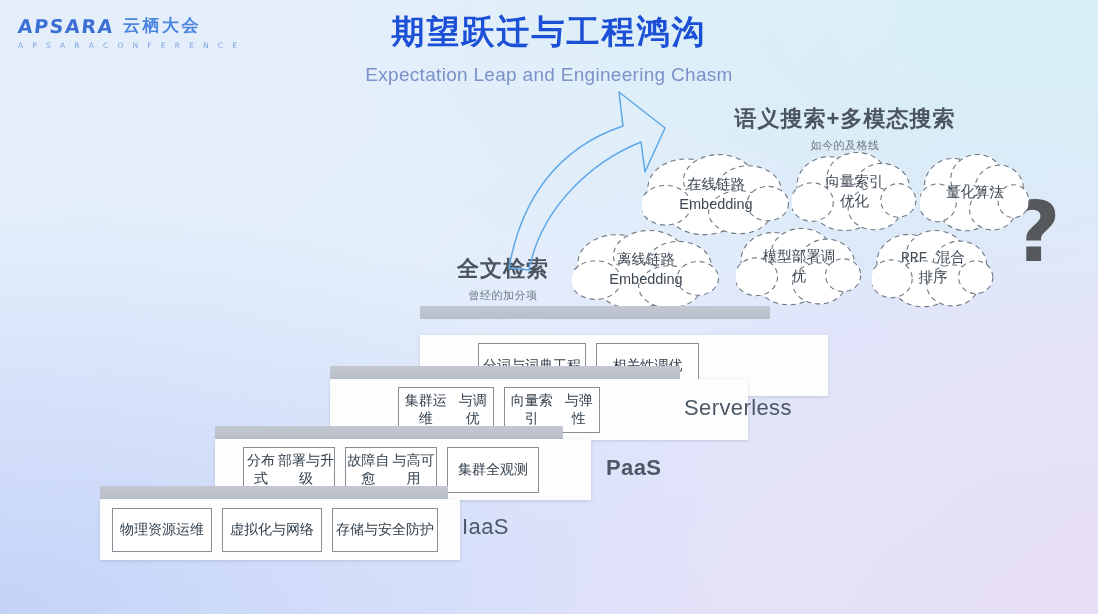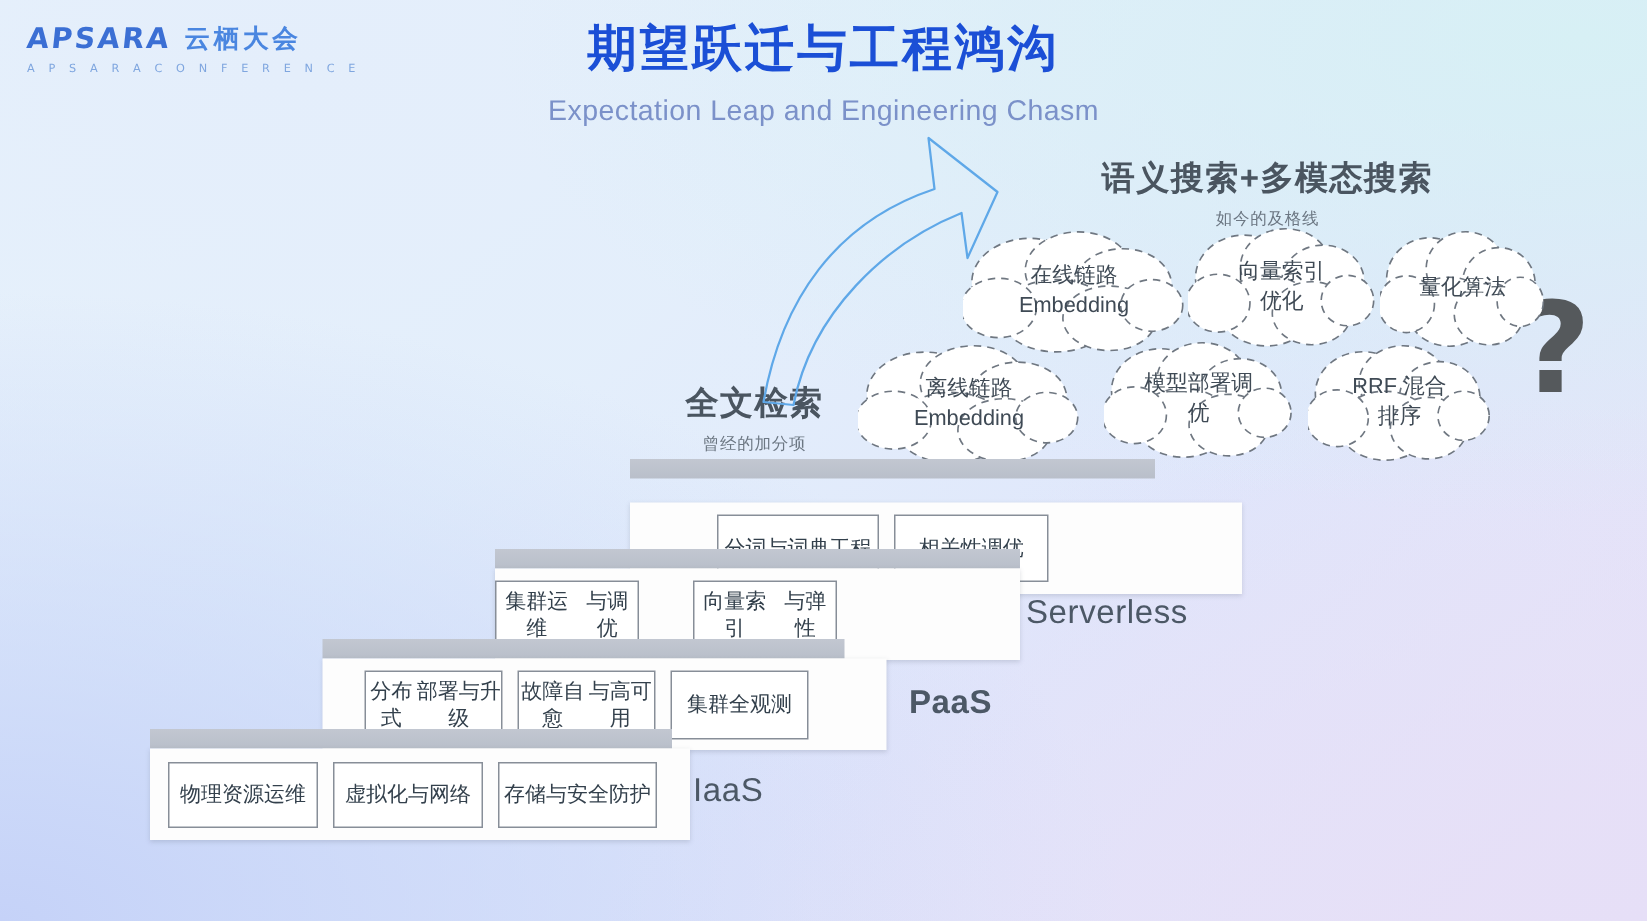--- a/index.html
+++ b/index.html
@@ -198,21 +198,21 @@
             <ellipse cx="83.2" cy="57.4" rx="26.5" ry="20.5" fill="#ffffff" stroke="#6f7781" stroke-width="1.1" stroke-dasharray="5 4"></ellipse>
             <ellipse cx="20.2" cy="50.8" rx="21.4" ry="18.9" fill="#ffffff" stroke="#6f7781" stroke-width="1.1" stroke-dasharray="5 4"></ellipse>
             <ellipse cx="107.1" cy="49.2" rx="17.6" ry="16.4" fill="#ffffff" stroke="#6f7781" stroke-width="1.1" stroke-dasharray="5 4"></ellipse>
           </g>
         </svg>
         <div class="txt">
           <div>模型部署调</div>
           <div>优</div>
         </div>
       </div>
-      <div class="cloud" style="left: 872px; top: 228px; width: 122px; height: 82px;">
+      <div class="cloud" style="left: 872px; top: 228px; width: 122px; height: 82px; font-family: Liberation Mono, monospace;">
         <svg width="122" height="82" viewBox="0 0 122 82">
           <g>
             <ellipse cx="36.6" cy="34.4" rx="31.7" ry="27.9" fill="#ffffff" stroke="#6f7781" stroke-width="1.1" stroke-dasharray="5 4"></ellipse>
             <ellipse cx="63.4" cy="27.1" rx="29.3" ry="24.6" fill="#ffffff" stroke="#6f7781" stroke-width="1.1" stroke-dasharray="5 4"></ellipse>
             <ellipse cx="87.8" cy="36.9" rx="26.8" ry="23.8" fill="#ffffff" stroke="#6f7781" stroke-width="1.1" stroke-dasharray="5 4"></ellipse>
             <ellipse cx="51.2" cy="55.8" rx="30.5" ry="23.0" fill="#ffffff" stroke="#6f7781" stroke-width="1.1" stroke-dasharray="5 4"></ellipse>
             <ellipse cx="80.5" cy="57.4" rx="25.6" ry="20.5" fill="#ffffff" stroke="#6f7781" stroke-width="1.1" stroke-dasharray="5 4"></ellipse>
             <ellipse cx="19.5" cy="50.8" rx="20.7" ry="18.9" fill="#ffffff" stroke="#6f7781" stroke-width="1.1" stroke-dasharray="5 4"></ellipse>
             <ellipse cx="103.7" cy="49.2" rx="17.1" ry="16.4" fill="#ffffff" stroke="#6f7781" stroke-width="1.1" stroke-dasharray="5 4"></ellipse>
           </g>
@@ -231,21 +231,21 @@
           <div class="chip" style="width: 108px; height: 45px; margin-right: 10px;">
             <div>分词与词典工程</div>
           </div>
           <div class="chip" style="width: 103px; height: 45px; margin-right: 10px;">
             <div>相关性调优</div>
           </div>
         </div>
       </div>
       <div class="step" style="left: 330px; top: 366px; width: 350px; height: 74px;">
         <div class="riser" style="width: 350px;"></div>
-        <div class="tread" style="width: 350px; height: 61px;  gap: 26px;">
+        <div class="tread" style="width: 350px; height: 61px; padding-left: 68px;">
           <div class="chip" style="width: 96px; height: 46px; margin-right: 10px;">
             <div>集群运维</div>
             <div>与调优</div>
           </div>
           <div class="chip" style="width: 96px; height: 46px; margin-right: 10px;">
             <div>向量索引</div>
             <div>与弹性</div>
           </div>
         </div>
       </div>

